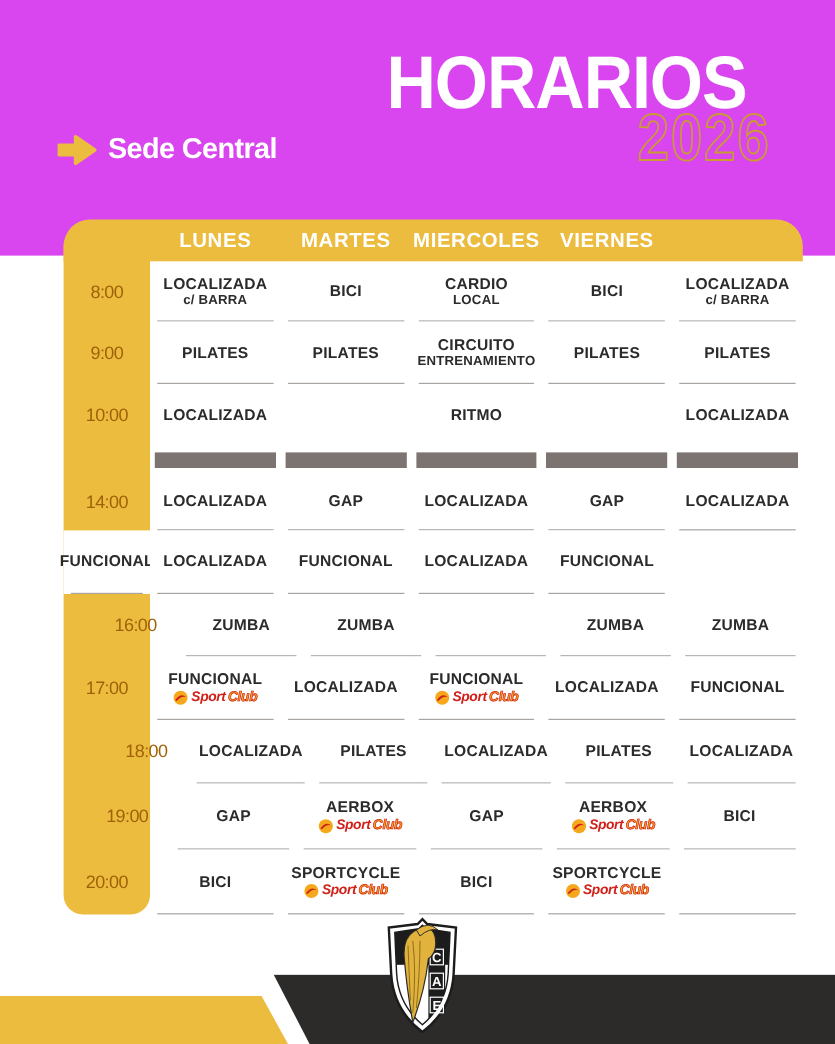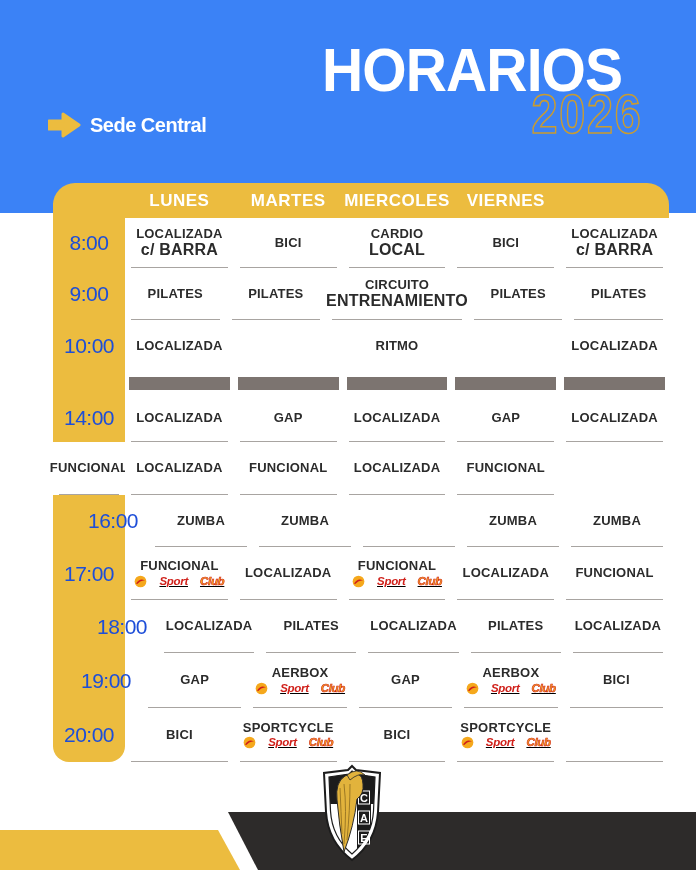--- a/index.html
+++ b/index.html
@@ -1,52 +1,52 @@
 <!DOCTYPE html>
 <html><head>
 <meta charset="utf-8">
 <style>
   html,body{margin:0;padding:0;}
   body{width:696px;height:870px;position:relative;overflow:hidden;background:#ffffff;
        font-family:"Liberation Sans",sans-serif;}
   .page{position:absolute;inset:0;}
 
   
-  .top-band{position:absolute;left:0;top:0;width:696px;height:213px;background:#3b82f6;}
+  .top-band{position:absolute;left:0;top:0;width:696px;height:213px;background:#d946ef;}
   .title{position:absolute;top:34px;right:74px;color:#ffffff;font-weight:bold;
          font-size:62px;letter-spacing:-1px;transform:scaleX(.92);transform-origin:right;
          white-space:nowrap;}
   .year{position:absolute;top:82px;right:54px;font-weight:bold;font-size:55px;
         letter-spacing:2px;color:transparent;-webkit-text-stroke:1.6px #c99c31;
         transform:scaleX(.85);transform-origin:right;white-space:nowrap;}
   .sede{position:absolute;left:48px;top:110px;display:flex;align-items:center;gap:8px;}
-  .sede .txt{color:#ffffff;font-weight:bold;font-size:20px;letter-spacing:-0.5px;}
+  .sede .txt{color:#ffffff;font-weight:bold;font-size:24px;letter-spacing:-0.5px;}
 
   
   .schedule{position:absolute;left:53px;top:183px;width:616px;height:579px;}
   .frame-band{position:absolute;left:0;top:0;width:616px;height:35px;background:#ecbc3f;
               border-radius:22px 22px 0 0;}
   .frame-col{position:absolute;left:0;top:20px;width:72px;height:559px;background:#ecbc3f;
              border-radius:0 0 16px 16px;}
   .day-row{position:absolute;left:0;top:0;width:616px;height:35px;display:grid;
            grid-template-columns:72px repeat(5,1fr);}
   .day-row .day{grid-column:auto;display:flex;align-items:center;justify-content:center;
                 color:#ffffff;font-weight:bold;font-size:17px;letter-spacing:.5px;}
   .day-row .spacer{width:72px;}
   .grid{position:absolute;left:0;top:35px;width:616px;}
   .row{display:grid;grid-template-columns:72px repeat(5,1fr);}
-  .timecell{display:flex;align-items:center;justify-content:center;color:#1d4ed8;
-            font-size:21px;letter-spacing:-0.5px;}
+  .timecell{display:flex;align-items:center;justify-content:center;color:#a16207;
+            font-size:15px;letter-spacing:-0.5px;}
   .cell{position:relative;background:#ffffff;display:flex;flex-direction:column;
         align-items:center;justify-content:center;line-height:1.12;}
   .cl{font-weight:bold;font-size:13px;color:#2b2b2b;letter-spacing:.2px;white-space:nowrap;}
-  .cl2{font-size:16px;}
+  .cl2{font-size:11px;}
   .u{position:absolute;left:6px;right:6px;bottom:0;border-bottom:1.5px solid #a8a4a1;}
   .bar{width:calc(100% - 8px);height:13px;background:#7c7470;margin:auto;}
-  .sclogo{display:flex;align-items:center;gap:12px;margin-top:1px;text-decoration:underline;}
+  .sclogo{display:flex;align-items:center;gap:2px;margin-top:1px;}
   .sclogo .sp{font-style:italic;font-weight:bold;font-size:11.5px;color:#d0201a;letter-spacing:-0.3px;}
   .sclogo .cb{font-style:italic;font-weight:bold;font-size:11.5px;color:#f5a81c;
               -webkit-text-stroke:.6px #d0201a;letter-spacing:-0.3px;}
 
   
   .foot-dark{position:absolute;left:0;top:812px;width:696px;height:58px;background:#2d2b2a;
              clip-path:polygon(228px 0,696px 0,696px 58px,258px 58px);}
   .foot-yellow{position:absolute;left:0;top:830px;width:250px;height:40px;background:#ecbc3f;
                clip-path:polygon(0 0,218px 0,240px 40px,0 40px);}
   .crest{position:absolute;left:317px;top:764px;width:70px;height:98px;}

